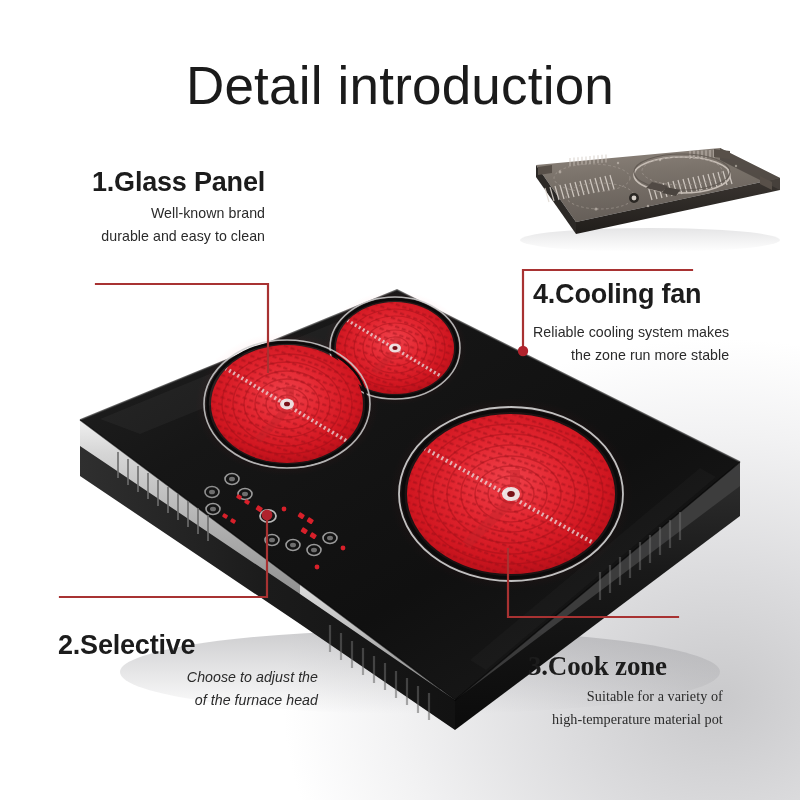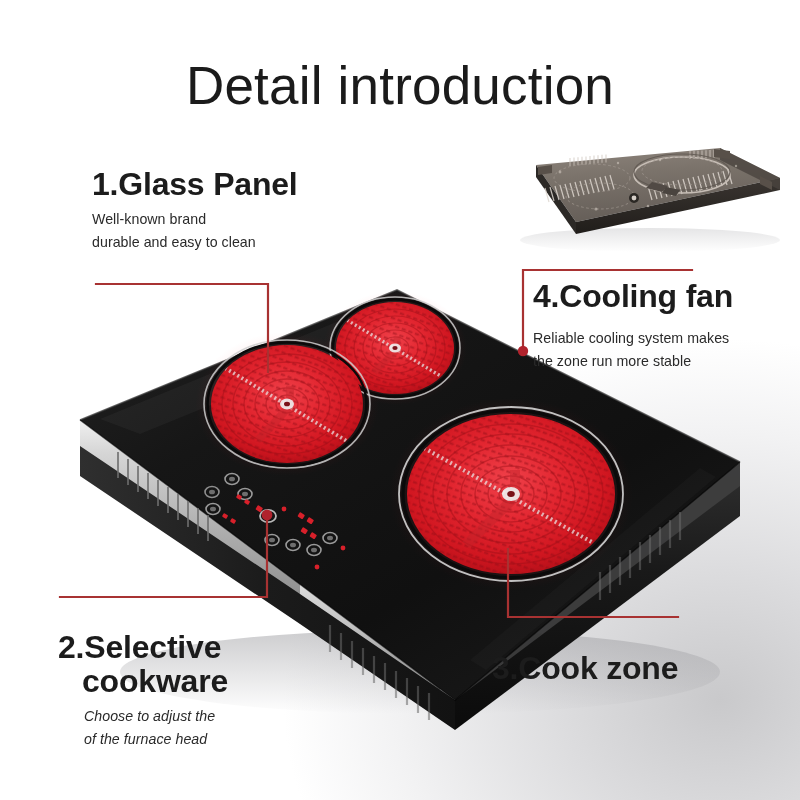--- a/index.html
+++ b/index.html
@@ -21,38 +21,38 @@
   
   #title{
     position:absolute;left:0;top:58px;width:800px;text-align:center;
     font-size:53px;font-weight:400;letter-spacing:.2px;color:#1b1b1b;
     line-height:1.05;white-space:nowrap;
   }
 
   
   .callout{position:absolute;}
   .co-head{
-    font-size:32px;font-weight:700;color:#1c1c1c;line-height:1.12;
+    font-size:27px;font-weight:700;color:#1c1c1c;line-height:1.12;
     letter-spacing:-.2px;white-space:nowrap;
   }
   .co-head.two-line{white-space:normal;}
   .co-body{
     font-size:14.2px;font-weight:400;color:#2a2a2a;line-height:1.62;
-    letter-spacing:.05px;white-space:nowrap;
+    letter-spacing:.05px;white-space:nowrap;text-align:right;
   }
 
   #callout1{left:92px;top:167px;}
   #callout1 .co-body{margin-top:5px;}
 
   #callout2{left:58px;top:631px;width:260px;}
   #callout2 .co-head{line-height:1.05;}
   #callout2 .co-head .l2{display:block;padding-left:24px;}
   #callout2 .co-body{margin-top:7px;padding-left:26px;font-style:italic;}
 
-  #callout3{left:492px;top:651px;}
+  #callout3{left:528px;top:651px;font-family:Liberation Serif, serif;}
   #callout3 .co-body{margin-top:4px;padding-left:24px;}
 
   #callout4{left:533px;top:279px;}
   #callout4 .co-body{margin-top:12px;}
 
   
   #leaders{position:absolute;left:0;top:0;width:800px;height:800px;pointer-events:none;}
 
   
   #cooktop{position:absolute;left:0;top:0;width:800px;height:800px;}
@@ -464,30 +464,33 @@
     <div class="co-head">1.Glass Panel</div>
     <div class="co-body">
       <div>Well-known brand</div>
       <div>durable and easy to clean</div>
     </div>
   </div>
 
   <div class="callout" id="callout2">
     <div class="co-head two-line">
       <span class="l1">2.Selective</span>
-      <span class="l2">cookware</span>
     </div>
     <div class="co-body">
       <div>Choose to adjust the</div>
       <div>of the furnace head</div>
     </div>
   </div>
 
   <div class="callout" id="callout3">
     <div class="co-head">3.Cook zone</div>
+    <div class="co-body">
+      <div>Suitable for a variety of</div>
+      <div>high-temperature material pot</div>
+    </div>
   </div>
 
   <div class="callout" id="callout4">
     <div class="co-head">4.Cooling fan</div>
     <div class="co-body">
       <div>Reliable cooling system makes</div>
       <div>the zone run more stable</div>
     </div>
   </div>
 

